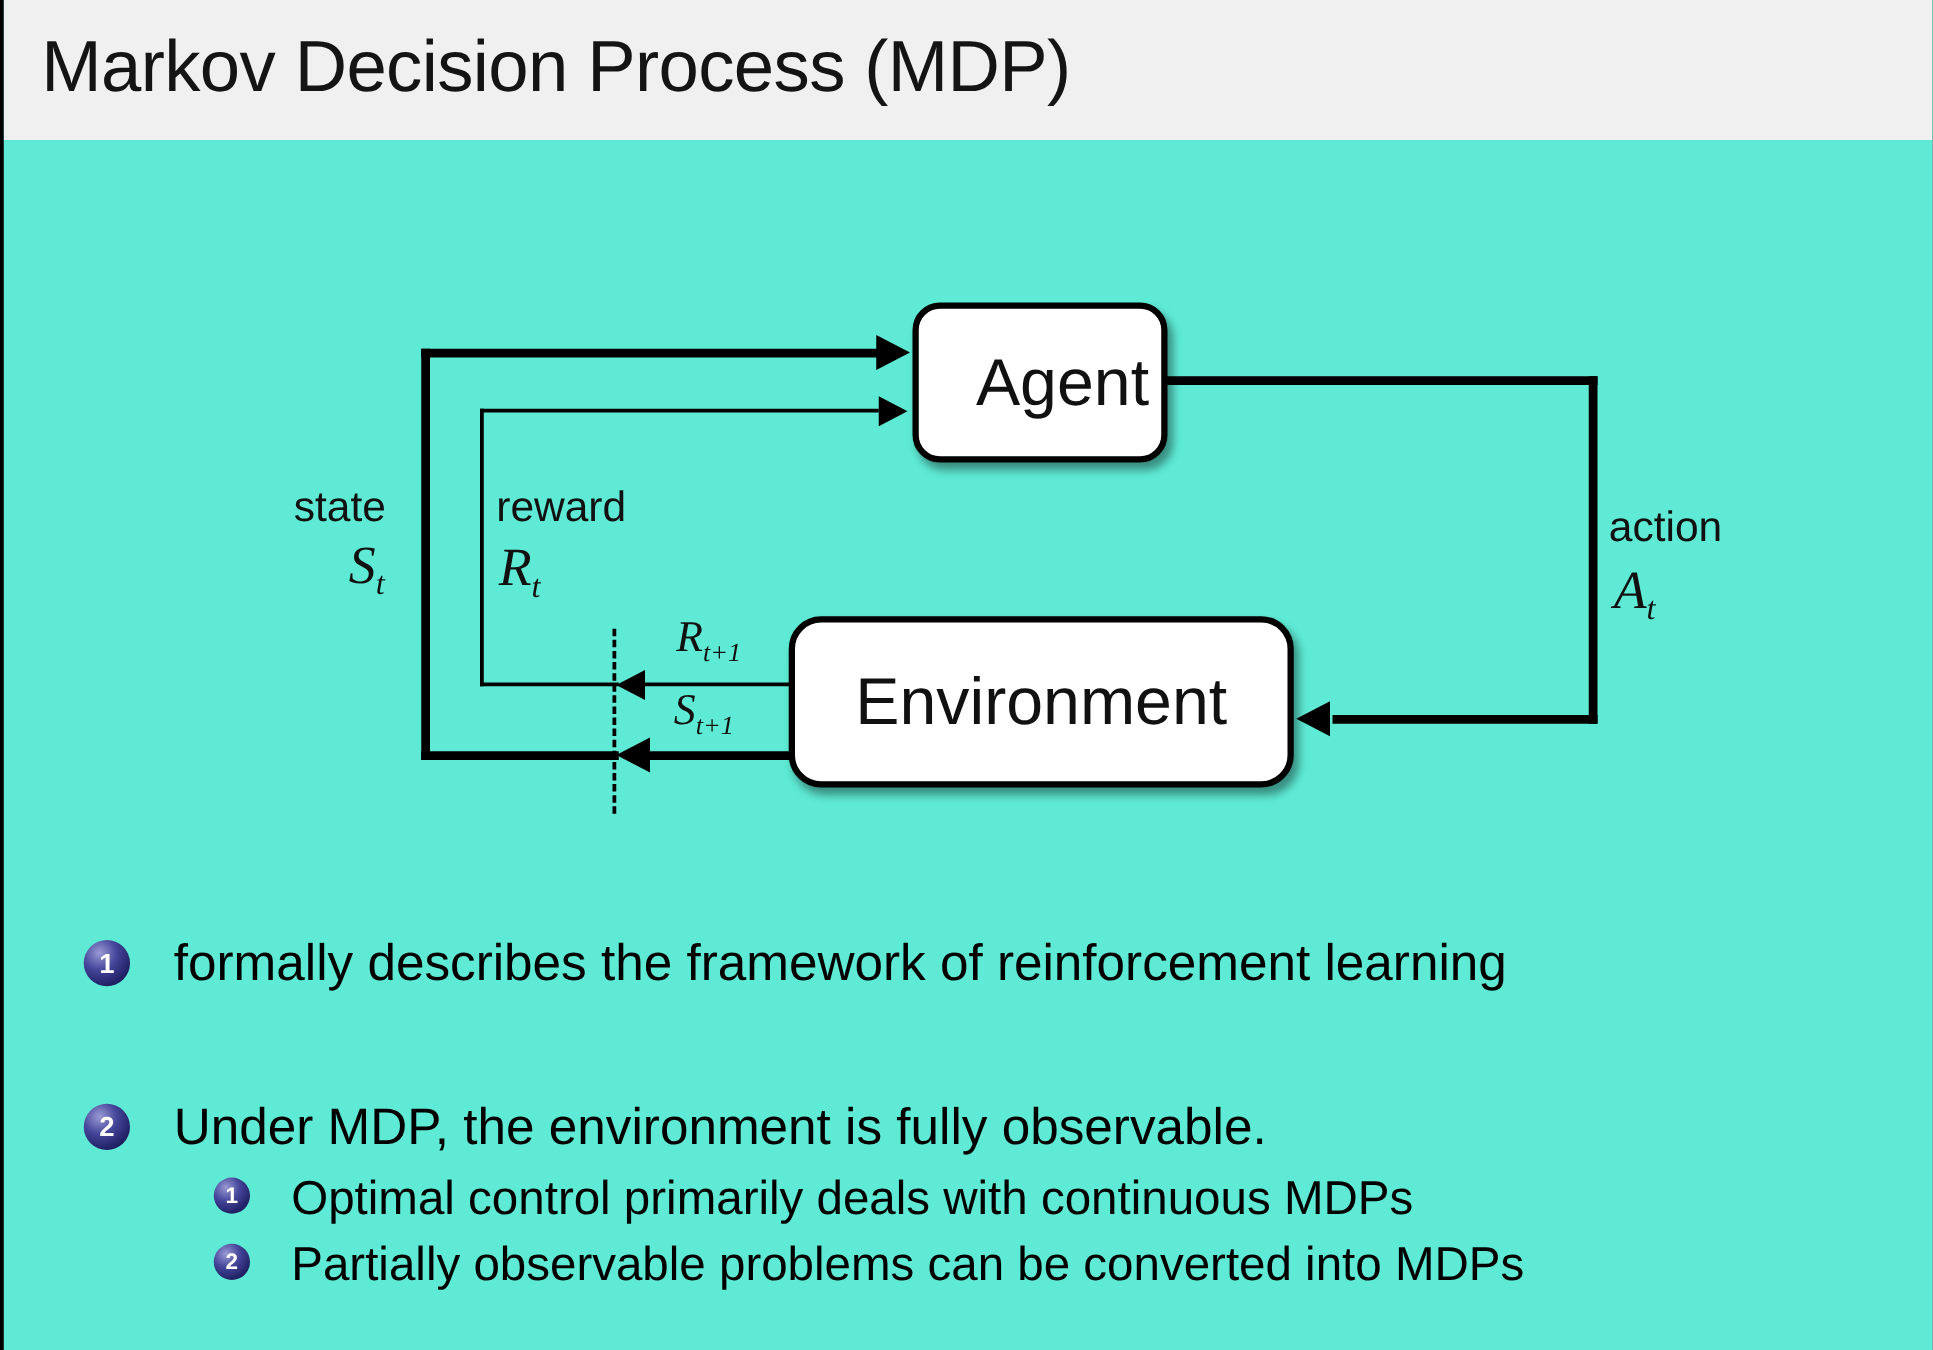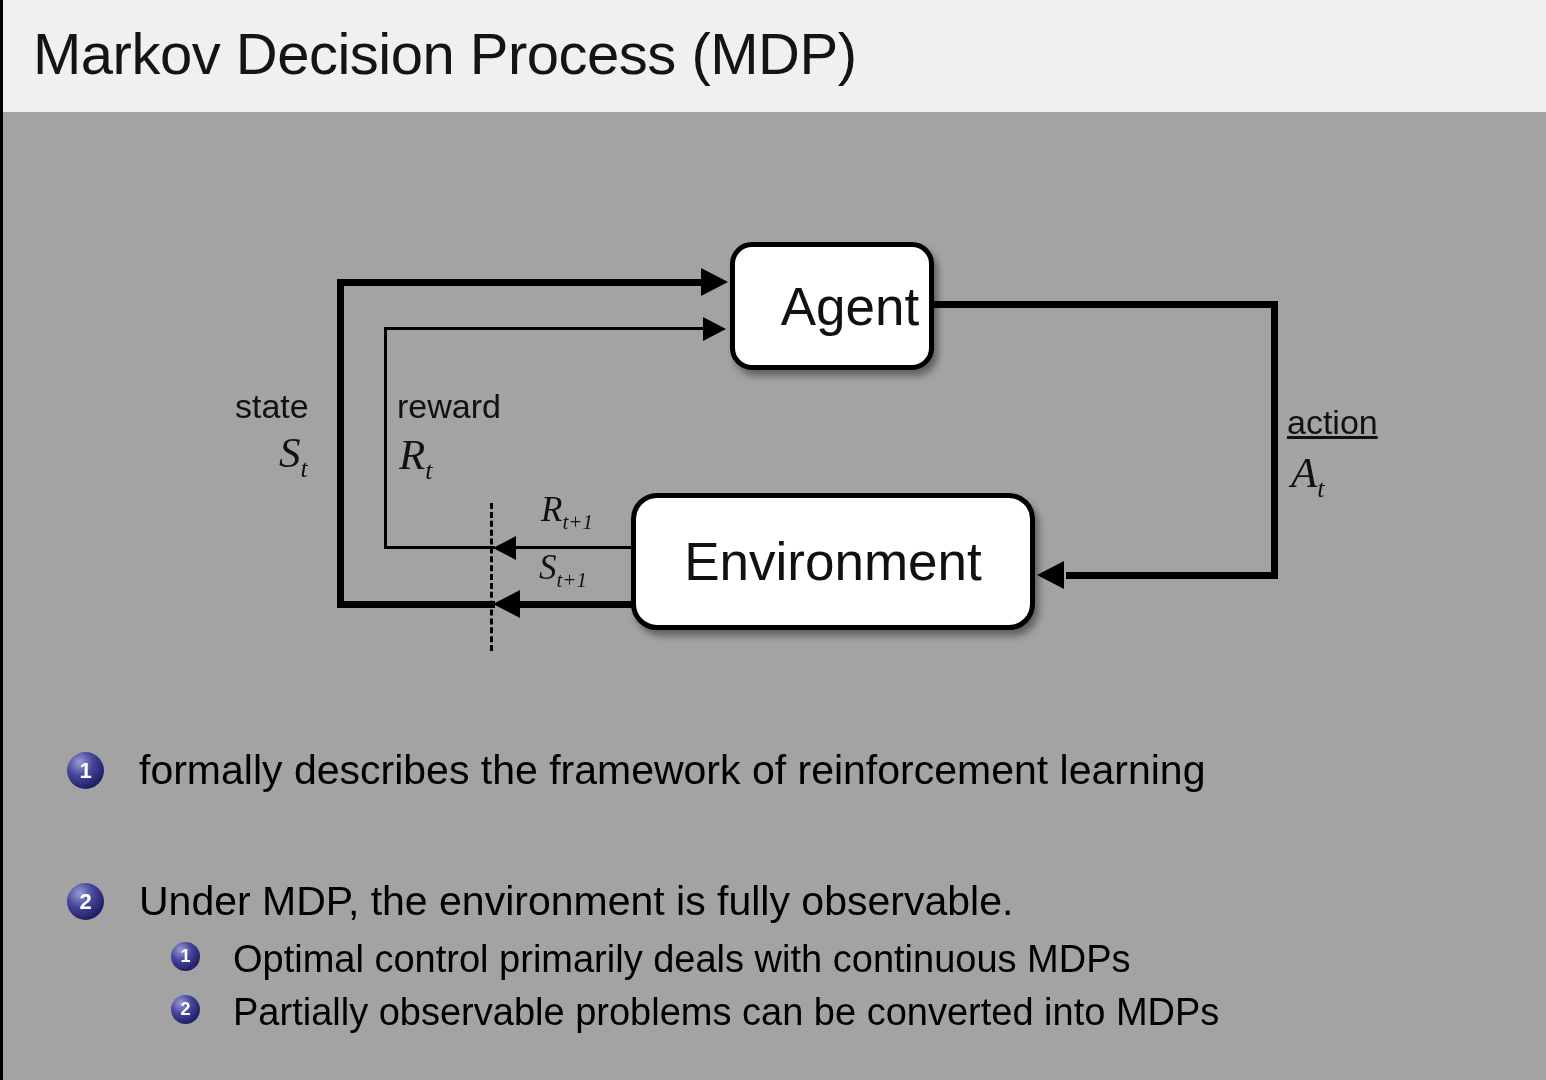--- a/index.html
+++ b/index.html
@@ -1,17 +1,17 @@
 <!DOCTYPE html>
 <html style="--title_bg: #f0f0f1; --ink: #000000; --line: #000000; --ball_light: #9a9ad6; --ball_mid: #45459a; --ball_dark: #222268;"><head>
 <meta charset="utf-8">
 <style>
   html,body{margin:0;padding:0;background:#888;}
   .slide{
-    position:relative;width:1546px;height:1080px;background:#a3a3a3;
+    position:relative;width:1546px;height:1080px;background:#5eead4;
     overflow:hidden;border-left:3px solid #000;box-sizing:border-box;
     font-family:"Liberation Sans",sans-serif;color:var(--ink,#000);
   }
   
   .titlebar{position:absolute;left:0;top:0;width:100%;height:112px;background:var(--title_bg,#f0f0f1);}
   .title{position:absolute;left:30px;top:20px;font-size:58px;letter-spacing:-0.5px;color:#141414;white-space:nowrap;}
   
   .diagram{position:absolute;left:0;top:0;width:100%;height:100%;}
   .hline,.vline{position:absolute;background:var(--line,#000);}
   .arrow-r{position:absolute;width:0;height:0;
@@ -79,21 +79,21 @@
     <div class="node" style="left:628px;top:493px;width:404px;height:137px;border-radius:26px;">
       <span>Environment</span>
     </div>
 
     <div class="dlabel" style="left:232px;top:387px;">state</div>
     <div class="dmath" style="left:252px;top:428px;margin-left:24px;"><span>S</span><sub>t</sub></div>
 
     <div class="dlabel" style="left:394px;top:387px;">reward</div>
     <div class="dmath" style="left:396px;top:430px;"><span>R</span><sub>t</sub></div>
 
-    <div class="dlabel" style="left:1284px;top:403px;text-decoration:underline;">action</div>
+    <div class="dlabel" style="left:1284px;top:403px;">action</div>
     <div class="dmath" style="left:1288px;top:448px;"><span>A</span><sub>t</sub></div>
 
     <div class="dmath small" style="left:538px;top:490px;"><span>R</span><sub>t+1</sub></div>
     <div class="dmath small" style="left:536px;top:548px;"><span>S</span><sub>t+1</sub></div>
   </div>
 
   <div class="brow main" style="left:64px;top:741px;">
     <div class="ball">1</div>
     <div class="btext">
       <div>formally describes the framework of reinforcement learning</div>

